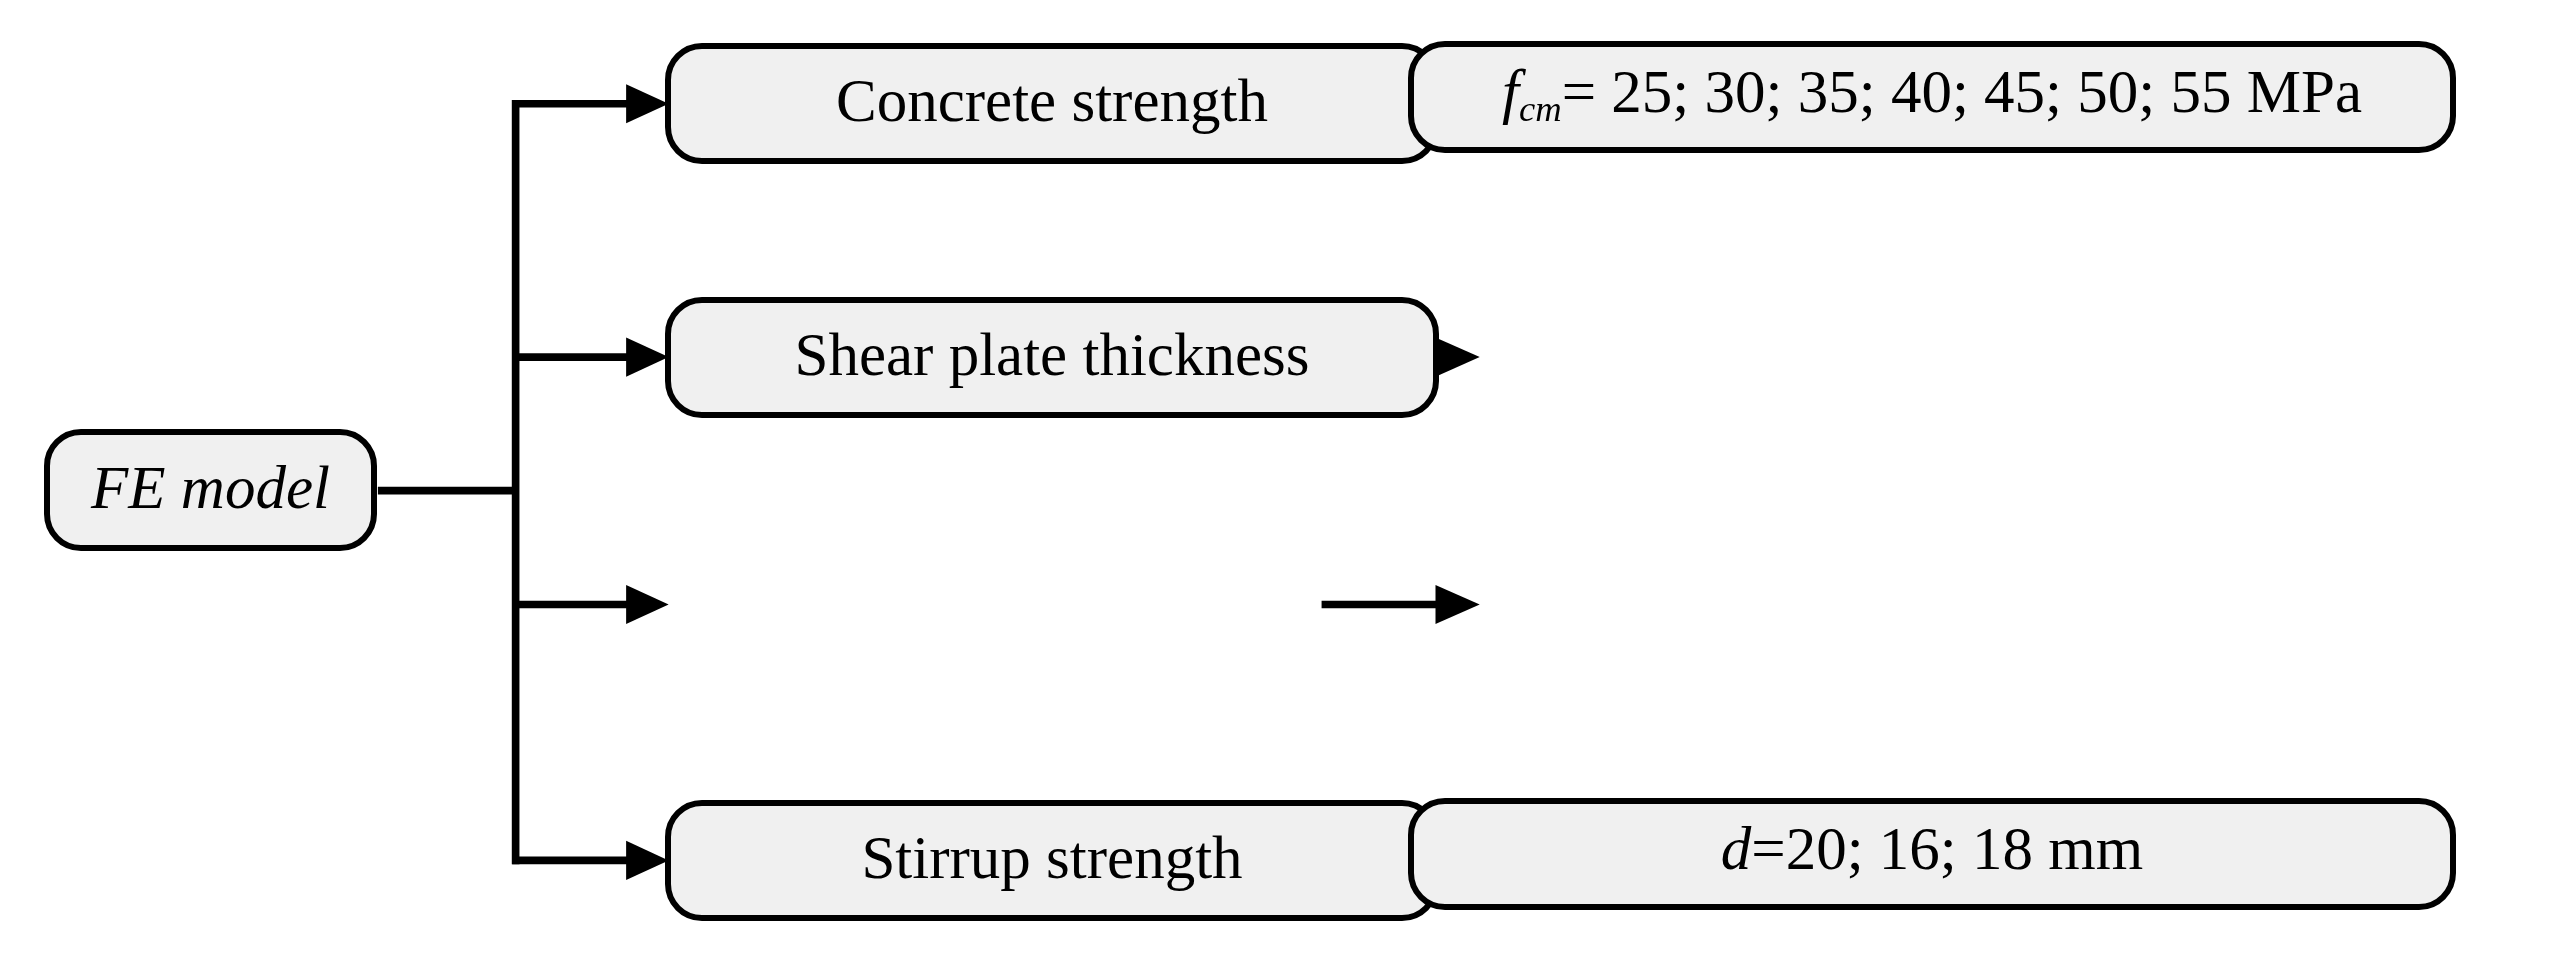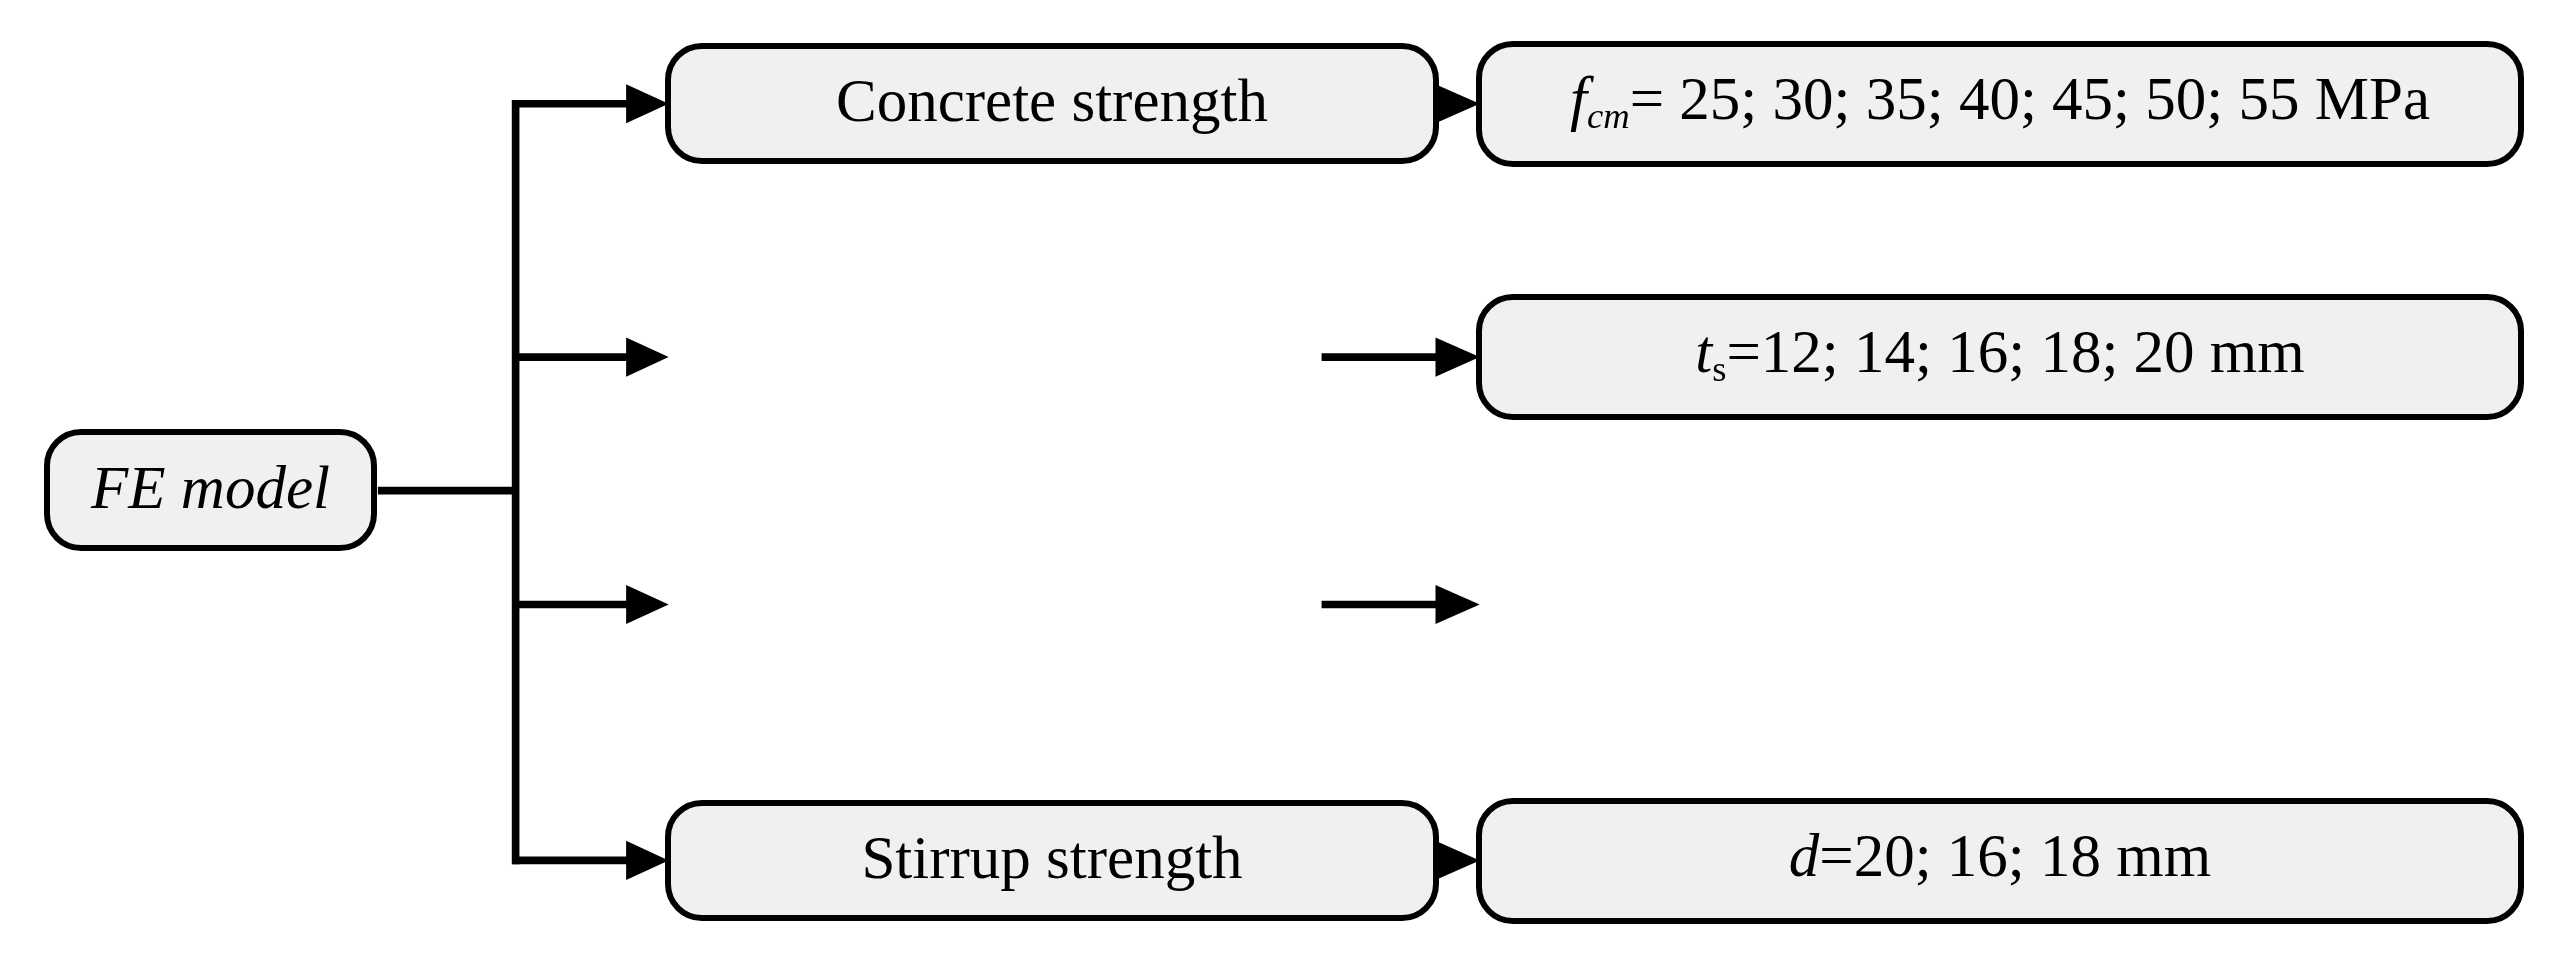--- a/index.html
+++ b/index.html
@@ -56,23 +56,23 @@
     width: 333px;
     height: 122px;
     font-style: italic;
   }
   .param {
     left: 665px;
     width: 774px;
     height: 121px;
   }
   .value {
-    left: 1476px;
+    left: 1408px;
     width: 1048px;
-    height: 126px;
+    height: 112px;
   }
   .var {
     font-style: italic;
   }
   .sub {
     font-size: 0.6em;
     vertical-align: -0.25em;
     letter-spacing: 0;
   }
   .sub.italic {
@@ -115,22 +115,22 @@
     <span class="txt">FE model</span>
   </div>
 
   <div class="node param" style="top:43px">
     <span class="txt">Concrete strength</span>
   </div>
   <div class="node value" style="top:41px">
     <span class="txt"><span class="var">f</span><span class="sub italic">cm</span><span>= 25; 30; 35; 40; 45; 50; 55 MPa</span></span>
   </div>
 
-  <div class="node value" style="top:294px">
-    <span class="txt"><span class="var">t</span><span class="sub">s</span><span>=12; 14; 16; 18; 20 mm</span></span>
+  <div class="node param" style="top:297px">
+    <span class="txt">Shear plate thickness</span>
   </div>
 
 
   <div class="node param" style="top:800px">
     <span class="txt">Stirrup strength</span>
   </div>
   <div class="node value" style="top:798px">
     <span class="txt"><span class="var">d</span><span class="sub"></span><span>=20; 16; 18 mm</span></span>
   </div>
 

